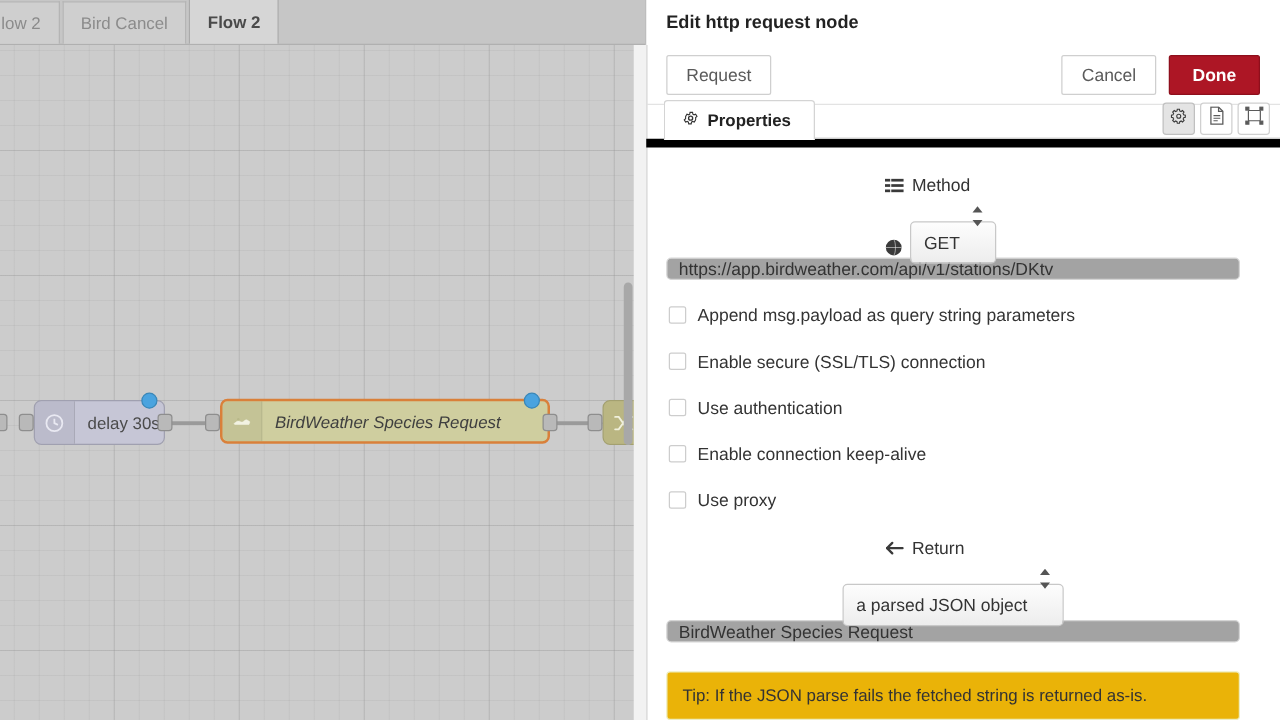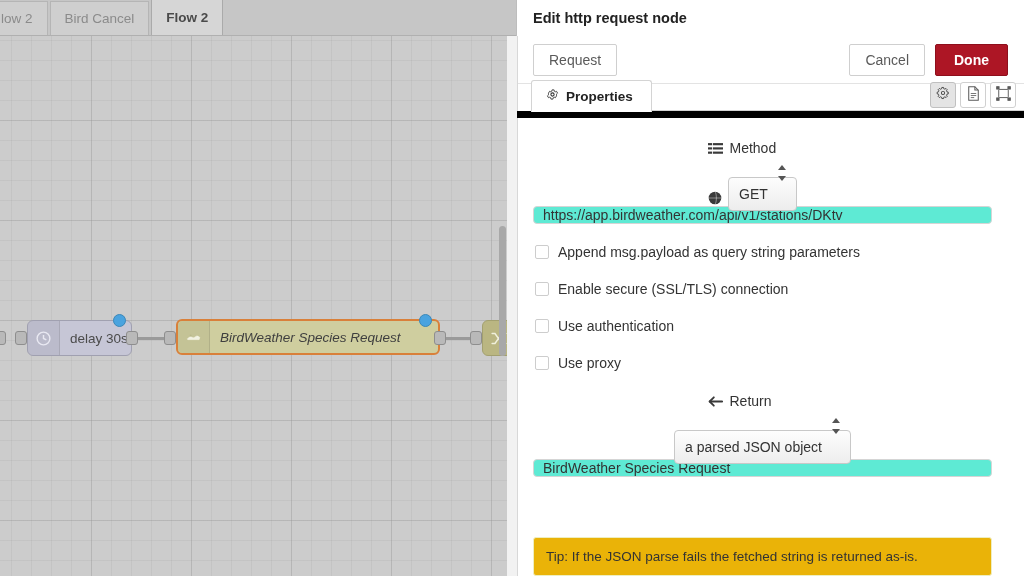--- a/index.html
+++ b/index.html
@@ -256,21 +256,21 @@
   .sel-arrows i.up { border-bottom: 5px solid #555; }
   .sel-arrows i.dn { border-top: 5px solid #555; }
 
   input.field, .fake-input {
     width: 100%; height: 34px;
     padding: 0 9px;
     font-size: 14px; color: #333;
     font-family: "Liberation Sans", sans-serif;
     border: 1px solid #d5d5d5;
     border-radius: 4px;
-    background: #5eead4;
+    background: #a3a3a3;
     display: flex; align-items: center;
     white-space: nowrap; overflow: hidden;
   }
 
   .check-row {
     display: flex; align-items: center; gap: 9px;
     height: 24px;
     margin-bottom: 13px;
     padding-left: 2px;
   }
@@ -464,20 +464,24 @@
         <span class="check-label">Append msg.payload as query string parameters</span>
       </div>
       <div class="check-row">
         <span class="cbox"></span>
         <span class="check-label">Enable secure (SSL/TLS) connection</span>
       </div>
       <div class="check-row">
         <span class="cbox"></span>
         <span class="check-label">Use authentication</span>
       </div>
+      <div class="check-row">
+        <span class="cbox"></span>
+        <span class="check-label">Enable connection keep-alive</span>
+      </div>
       <div class="check-row" style="margin-bottom:18px;">
         <span class="cbox"></span>
         <span class="check-label">Use proxy</span>
       </div>
 
       <div class="row">
         <div class="row-label">
           <span class="lbl-icon">
             <svg width="15" height="13" viewBox="0 0 18 14" fill="none" stroke="#3a3a3a" stroke-width="2.2" stroke-linecap="round" stroke-linejoin="round">
               <path d="M17 7H2"></path>

